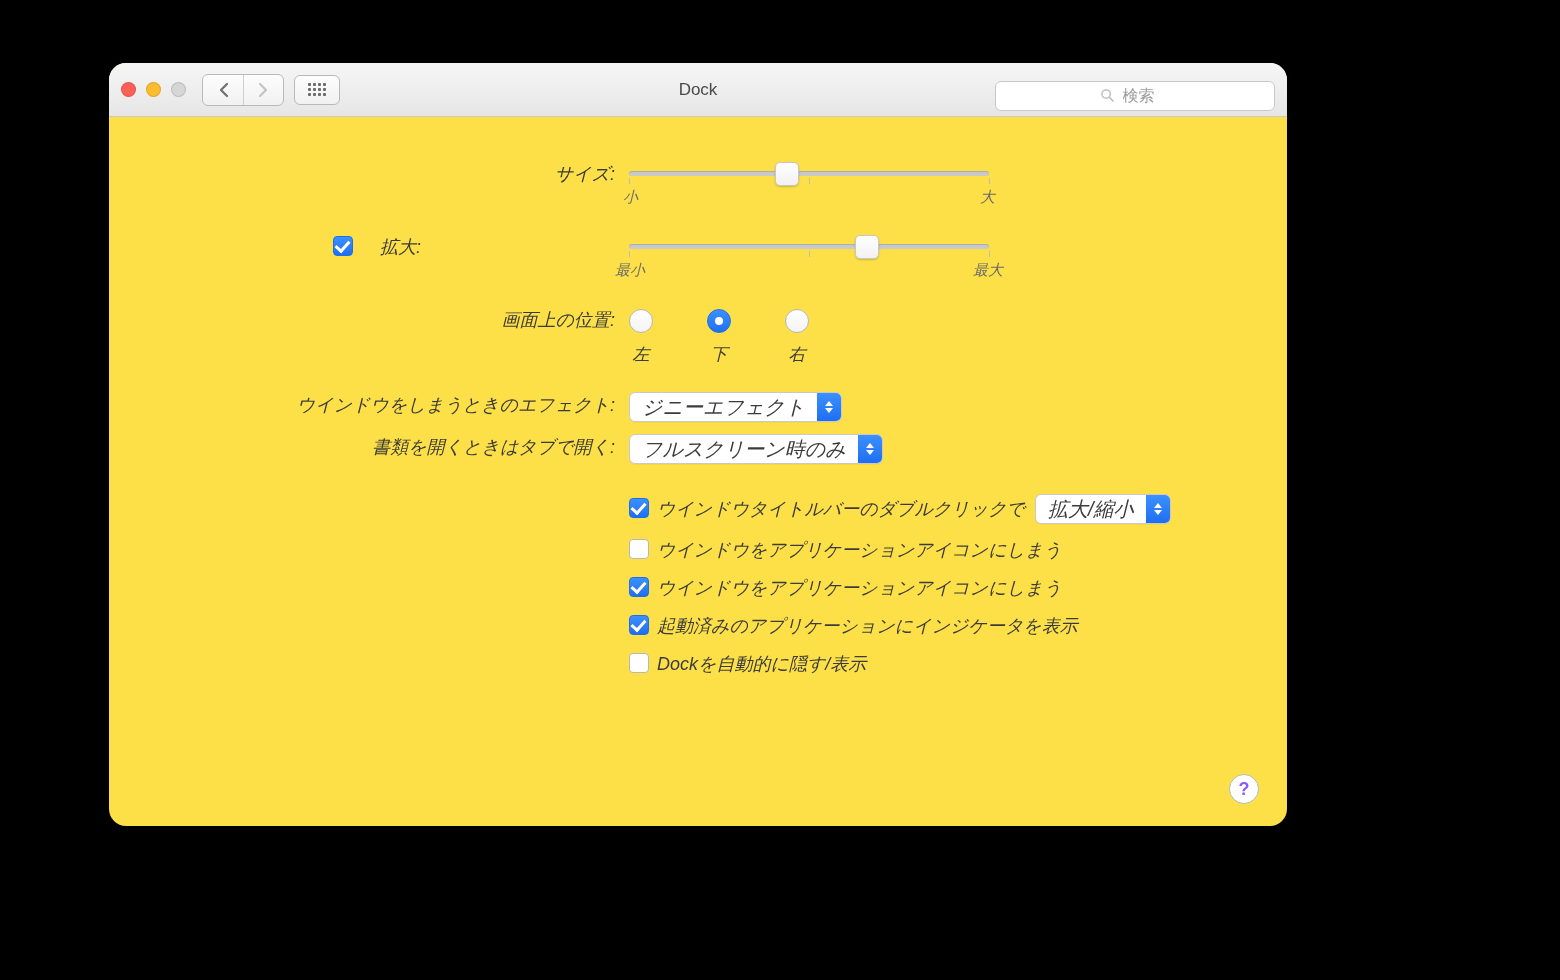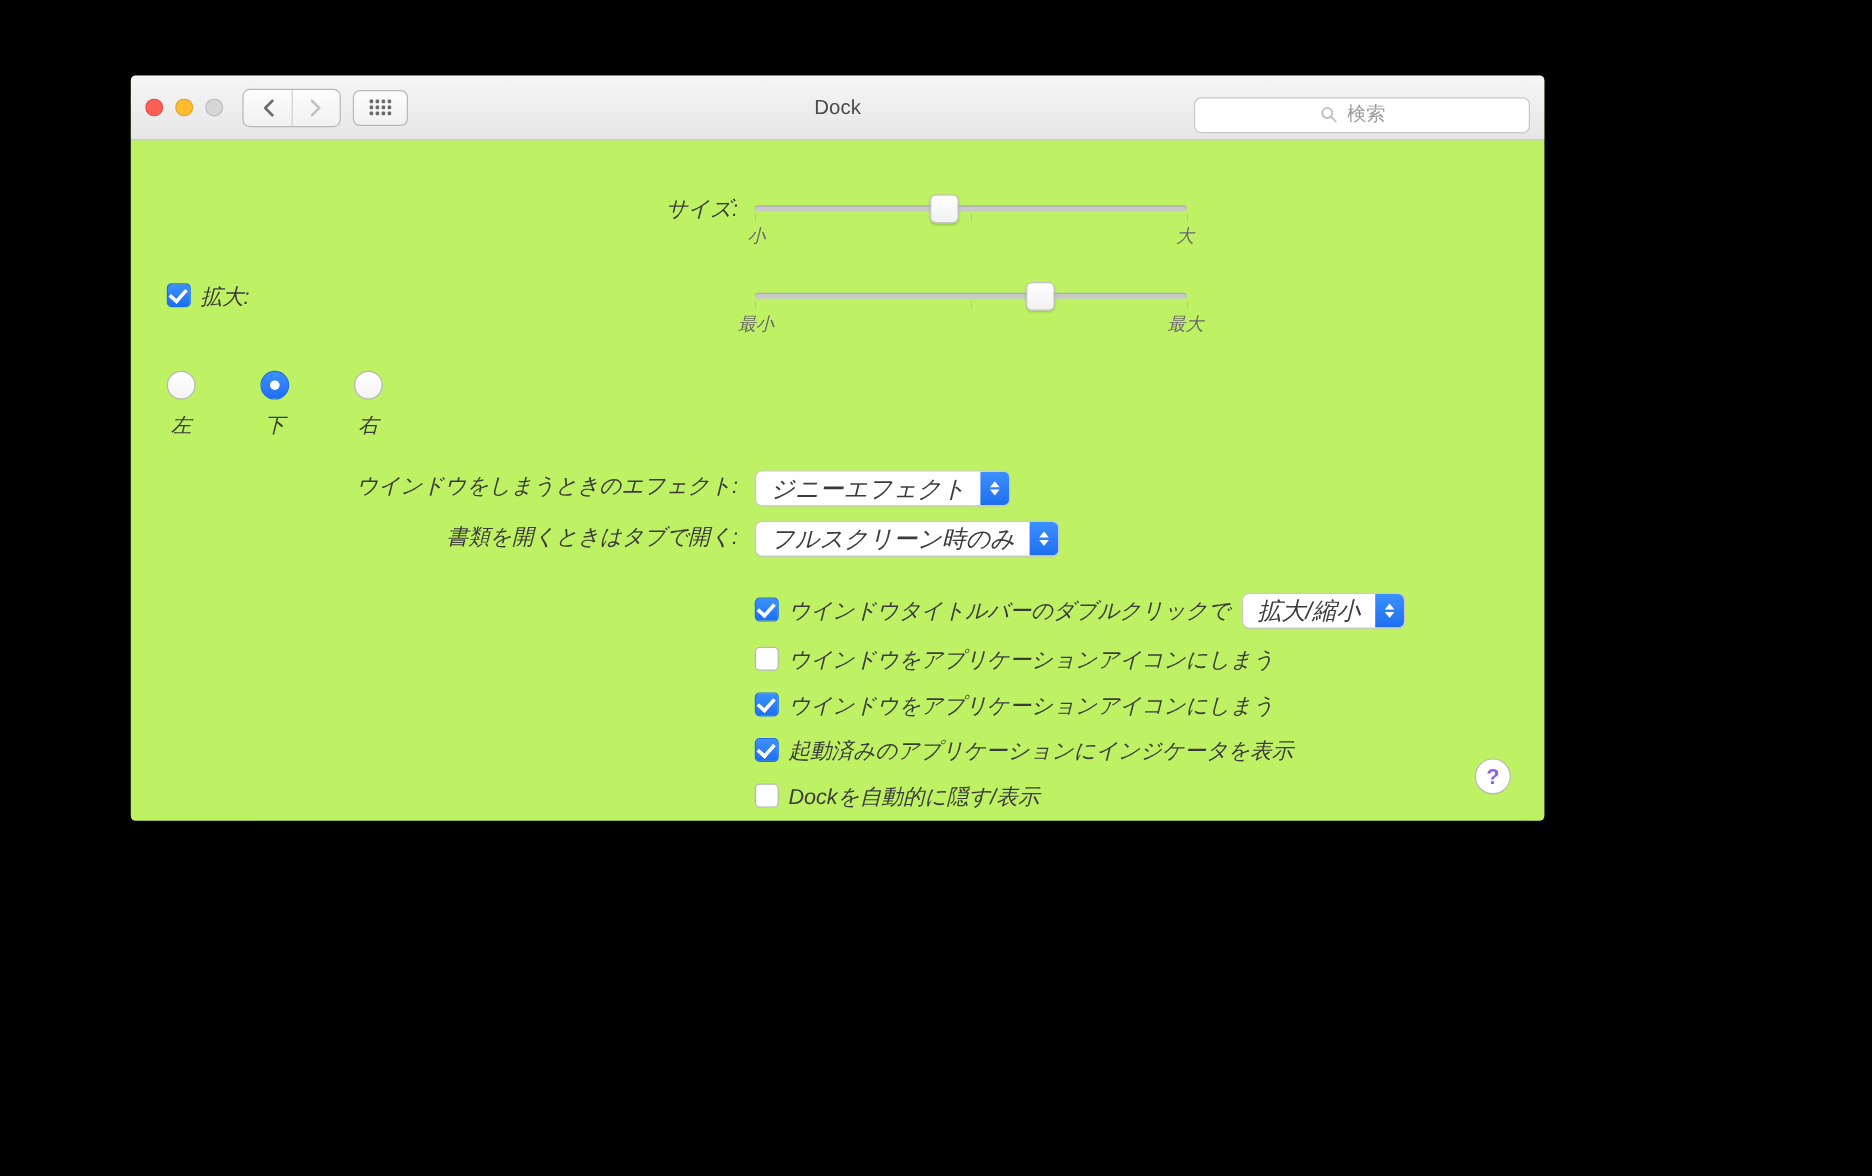--- a/index.html
+++ b/index.html
@@ -11,23 +11,23 @@
                  "Hiragino Sans", Meiryo, sans-serif;
     font-size: 17px;
     color: #3b3b3b;
     -webkit-font-smoothing: antialiased;
   }
 
   
   .window {
     position: absolute;
     left: 109px; top: 63px;
-    width: 1178px; height: 621px;
-    background: #bef264;
-    border-radius: 4px;
+    width: 1178px; height: 763px;
+    background: #fde047;
+    border-radius: 17px;
     box-shadow: 0 25px 60px rgba(0,0,0,.55), 0 0 0 1px rgba(0,0,0,.18);
     overflow: hidden;
   }
 
   
   .titlebar {
     height: 54px;
     background: linear-gradient(#f6f6f6, #e6e6e6);
     border-bottom: 1px solid #c9c9c9;
     display: flex;
@@ -254,21 +254,21 @@
           </div>
           <div class="slabels">
             <span class="l" style="left:-6px">小</span>
             <span class="l" style="right:-6px">大</span>
           </div>
         </div>
       </div>
     </div>
 
     <div class="row">
-      <div class="lab" style="display:flex;justify-content:flex-start;align-items:center;">
+      <div class="lab" style="display:flex;justify-content:center;align-items:center;gap:19px;">
         <span class="chk on" id="chk-magnify"></span>
         <span>拡大:</span>
       </div>
       <div class="ctl">
         <div class="slider-wrap">
           <div class="track">
               <div class="knob" id="knob-mag" style="left: 66%;"></div>
             </div>
           <div class="ticks">
             <span style="left:0%"></span>
@@ -277,20 +277,21 @@
           </div>
           <div class="slabels">
             <span class="l" style="left:-14px">最小</span>
             <span class="l" style="right:-14px">最大</span>
           </div>
         </div>
       </div>
     </div>
 
     <div class="row">
+      <div class="lab">画面上の位置:</div>
       <div class="ctl">
         <div class="radios">
           <div class="radio-col">
             <div class="radio" id="r0"></div>
             <div class="rlabel">左</div>
           </div>
           <div class="radio-col">
             <div class="radio on" id="r1"></div>
             <div class="rlabel">下</div>
           </div>

